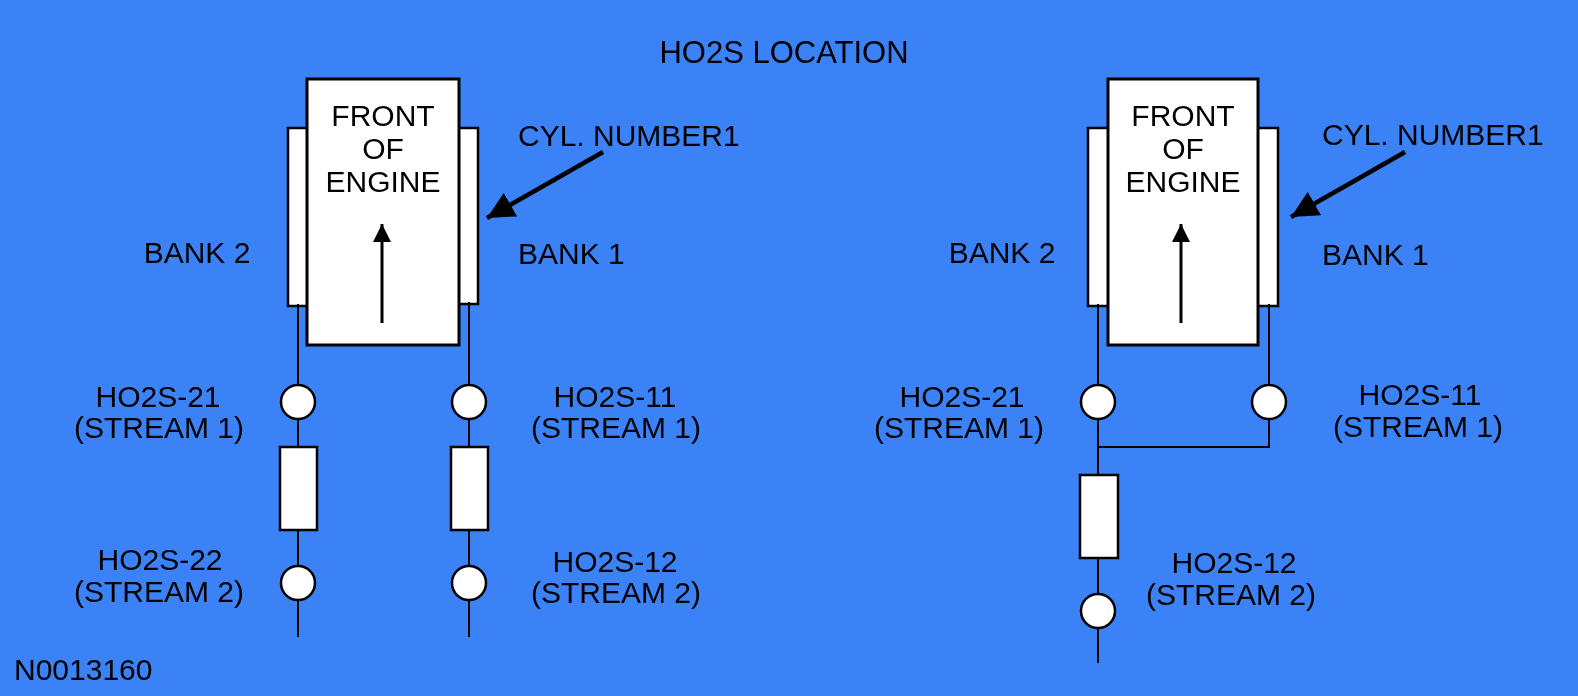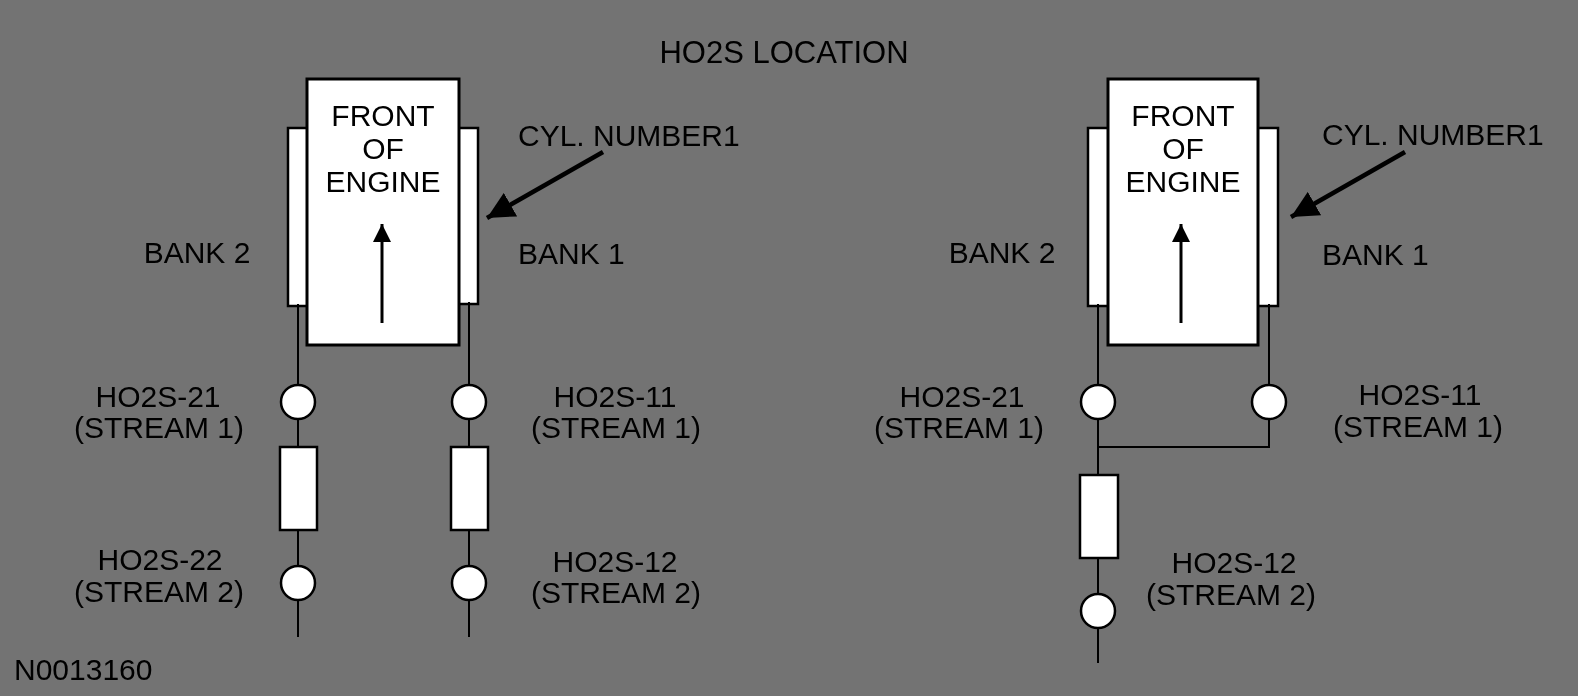--- a/index.html
+++ b/index.html
@@ -4,21 +4,21 @@
 <style>
   html, body {
     margin: 0;
     padding: 0;
     background: #ffffff;
   }
   .canvas {
     position: relative;
     width: 1578px;
     height: 696px;
-    background: #737373;
+    background: #3b82f6;
     overflow: hidden;
   }
   svg {
     display: block;
   }
   svg text {
     font-family: "Liberation Sans", sans-serif;
     fill: #000000;
   }
   .lbl   { font-size: 30px; }

